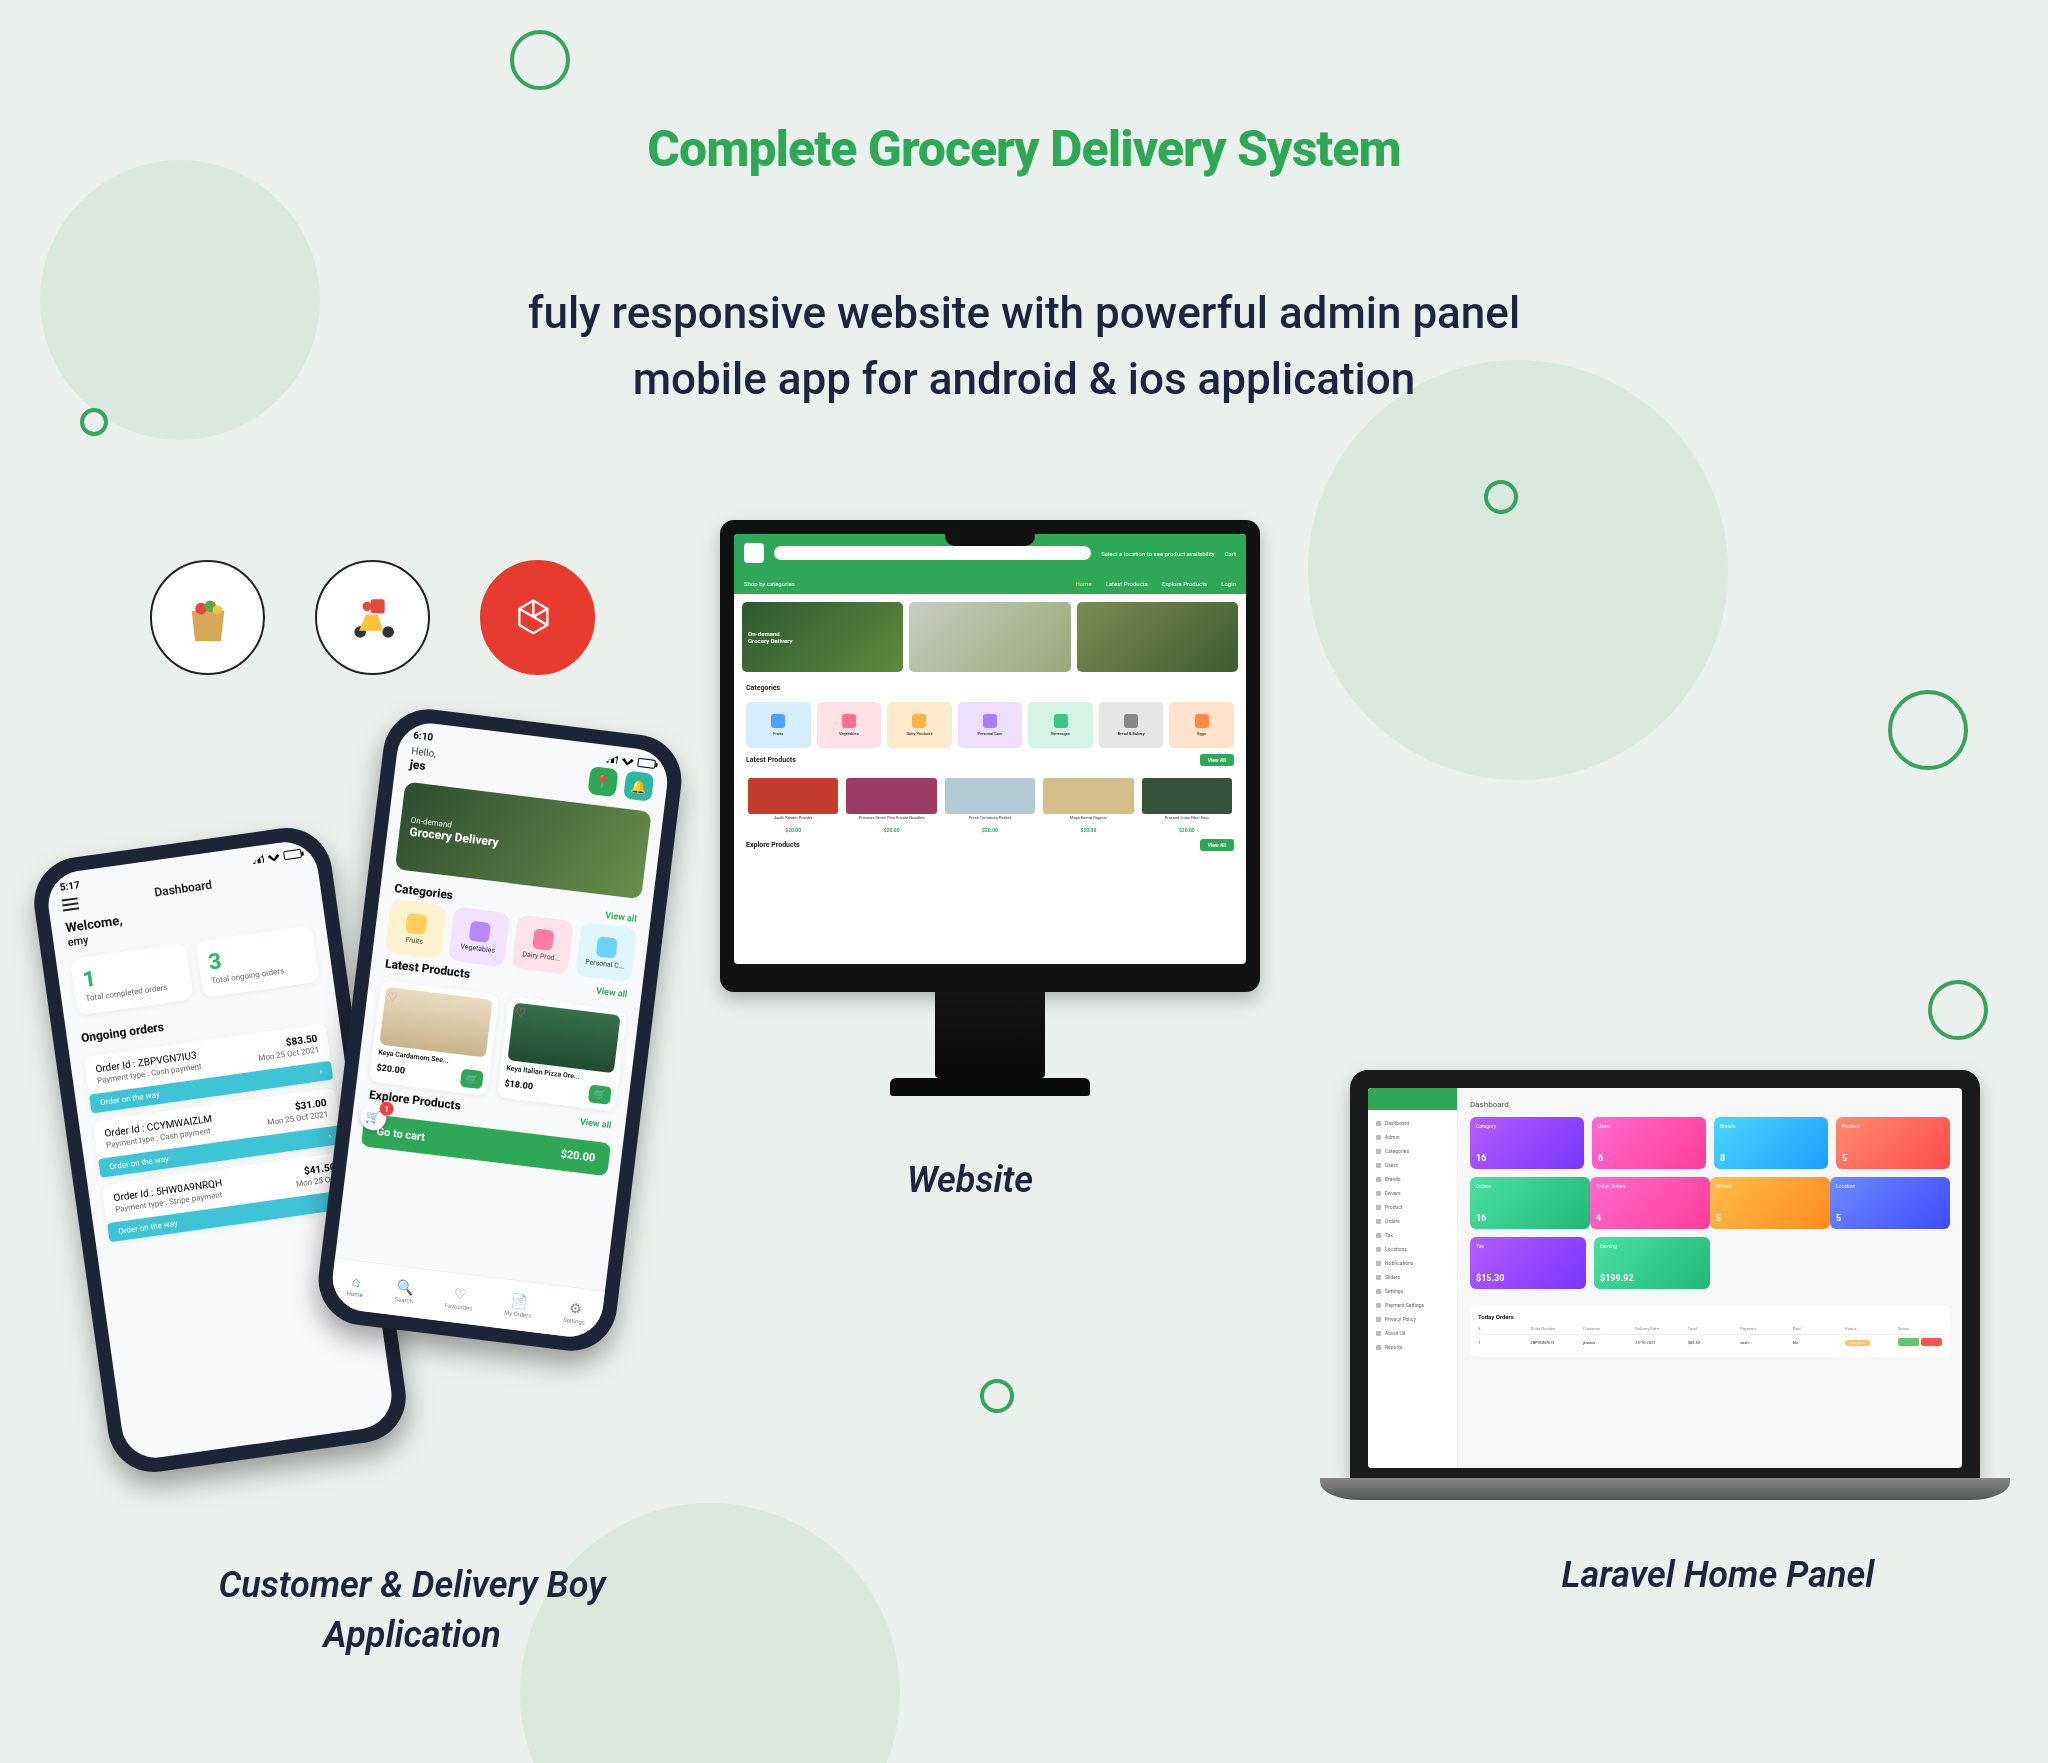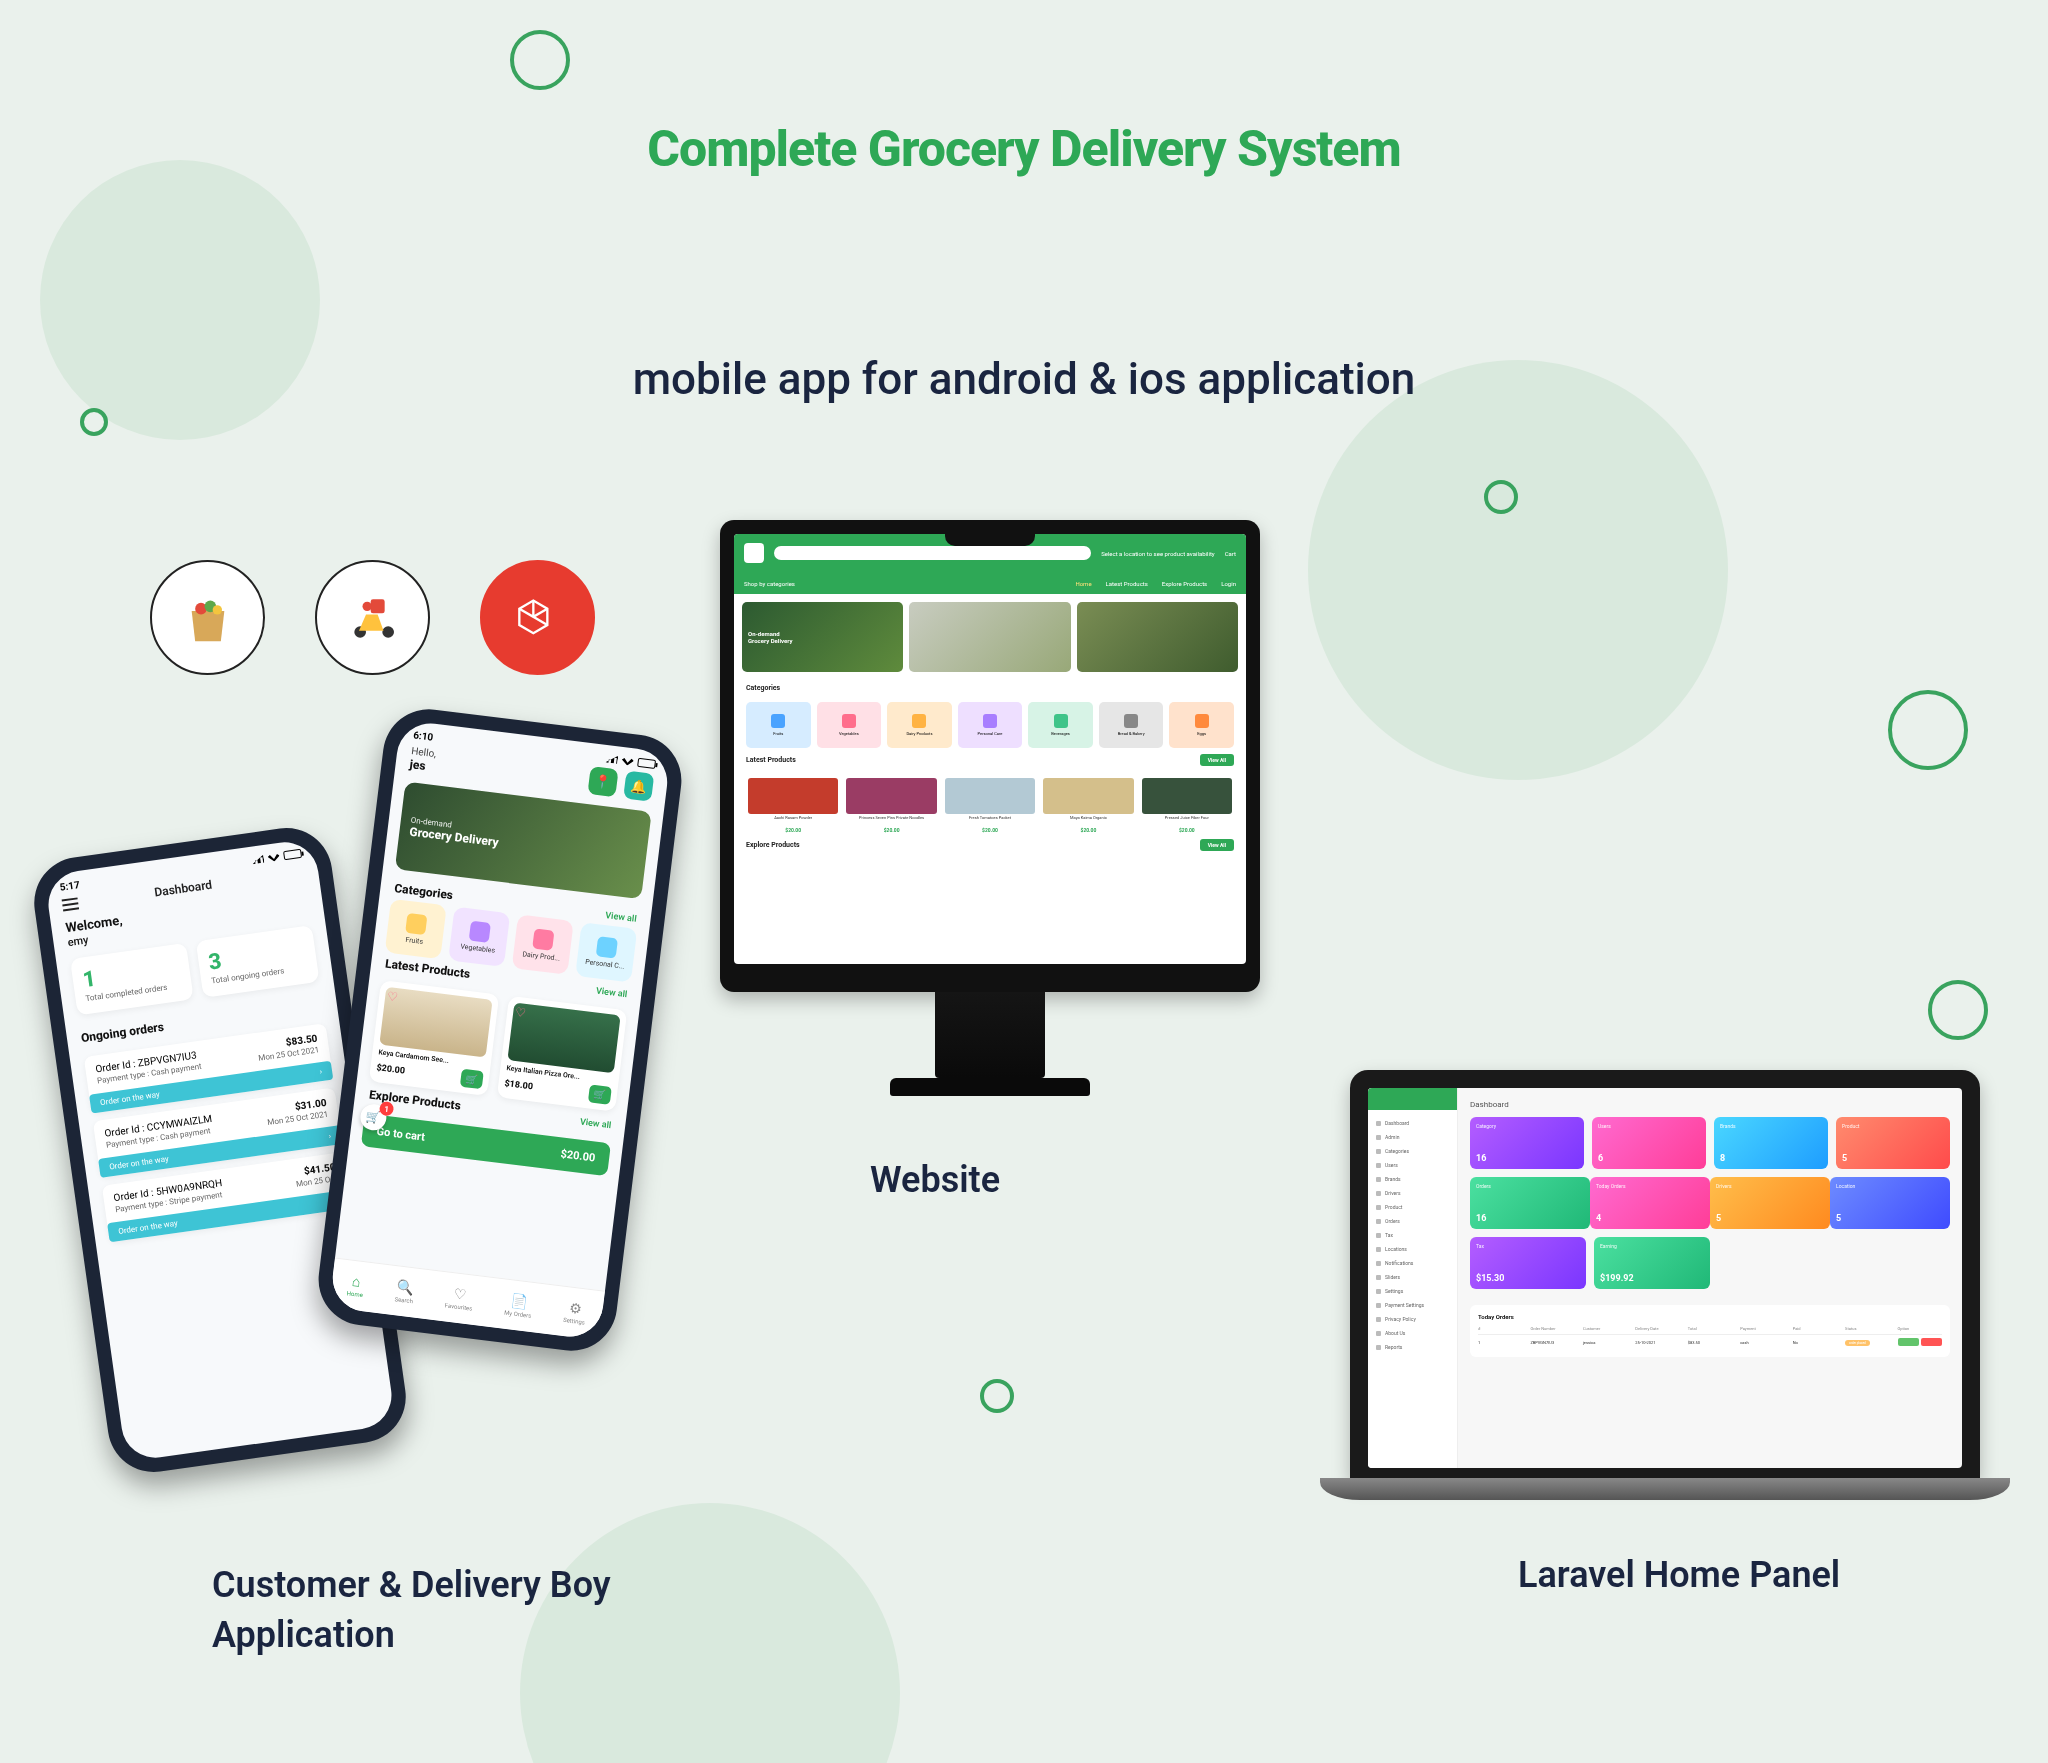--- a/index.html
+++ b/index.html
@@ -22,21 +22,21 @@
 .headline { position:absolute; top:120px; left:0; right:0; text-align:center; color:#2ea856; font-weight:800; font-size:50px; letter-spacing:-1px; }
 .subhead { position:absolute; top:280px; left:0; right:0; text-align:center; color:#1a2540; font-size:44px; font-weight:500; line-height:1.5; }
 
 
 .chips { position:absolute; top:560px; left:150px; display:flex; gap:50px; }
 .chip { width:115px; height:115px; border-radius:50%; background:#fff; border:2px solid #222; display:flex; align-items:center; justify-content:center; font-size:54px; }
 .chip.laravel { background:#e73b2f; border-color:#e73b2f; color:#fff; }
 .chip svg { width:56px; height:56px; }
 
 
-.caption { position:absolute; color:#1a2540; font-size:36px; font-weight:600; line-height:1.4; }
+.caption { position:absolute; color:#1a2540; font-size:36px; font-weight:600; text-align:center; line-height:1.4;font-style:italic; }
 .caption-mobile { left:212px; top:1560px; width:400px; }
 .caption-web { left:870px; top:1155px; width:200px; }
 .caption-admin { right:130px; top:1550px; width:400px; }
 
 
 .monitor { position:absolute; left:720px; top:520px; width:540px; }
 .monitor-frame { background:#111; border-radius:14px; padding:14px 14px 28px; box-shadow:0 8px 18px rgba(0,0,0,.25); }
 .monitor-screen { background:#fff; height:430px; border-radius:4px; overflow:hidden; font-size:8px; }
 .notch { position:relative; height:0; } .notch:before{content:"";position:absolute;top:14px;left:50%;transform:translateX(-50%);width:90px;height:12px;background:#111;border-radius:0 0 10px 10px;z-index:5;}
 .monitor-foot { width:110px; height:86px; background:linear-gradient(#151515,#0a0a0a); margin:0 auto; border-radius:0 0 4px 4px; }
@@ -180,21 +180,21 @@
 <div class="blob blob-large-mid"></div>
 <div class="blob blob-small-right-1"></div>
 <div class="blob blob-right-ring"></div>
 <div class="blob blob-right-ring-2"></div>
 <div class="blob blob-small-bottom"></div>
 <div class="blob blob-bottom-left"></div>
 <div class="blob blob-bottom-tiny"></div>
 
 <h1 class="headline">Complete Grocery Delivery System</h1>
 <div class="subhead">
-  <br>
+  <span>fuly responsive website with powerful admin panel</span><br>
   <span>mobile app for android &amp; ios application</span>
 </div>
 
 <div class="chips">
   <div class="chip">
     <svg viewBox="0 0 48 48">
         <path fill="#d8a859" d="M10 18h28l-3 26H13z"></path>
         <circle cx="18" cy="16" r="5" fill="#e34a3a"></circle>
         <circle cx="26" cy="14" r="5" fill="#5ea84a"></circle>
         <circle cx="32" cy="17" r="4" fill="#f3c53e"></circle>

